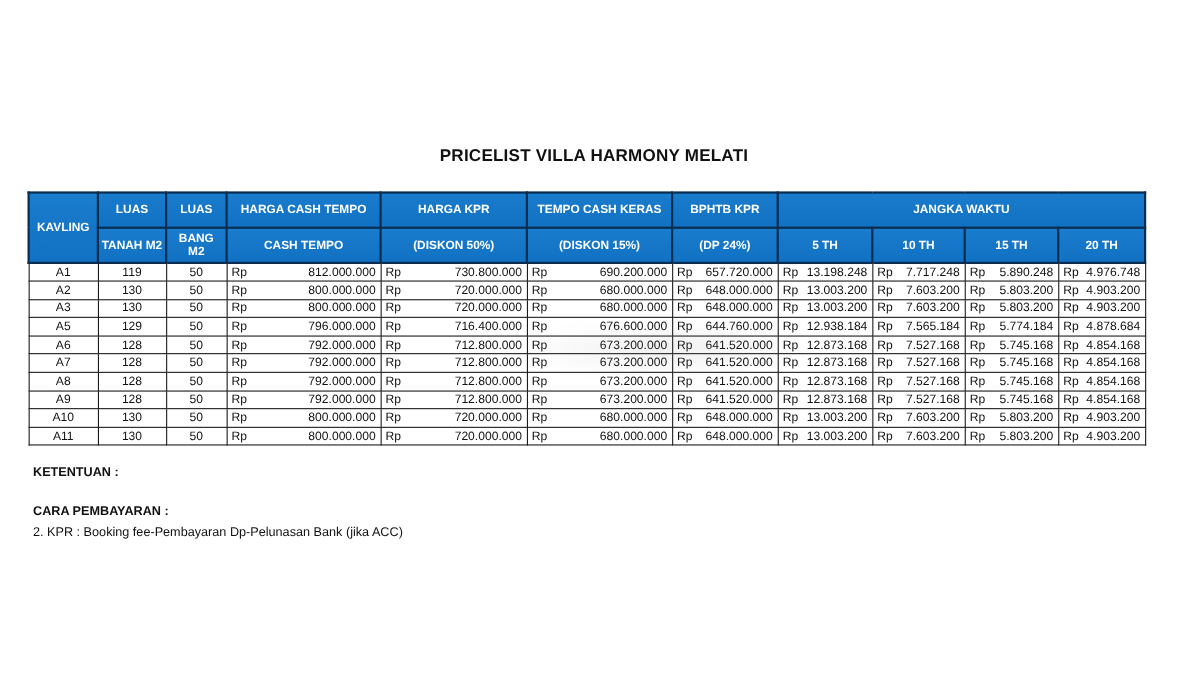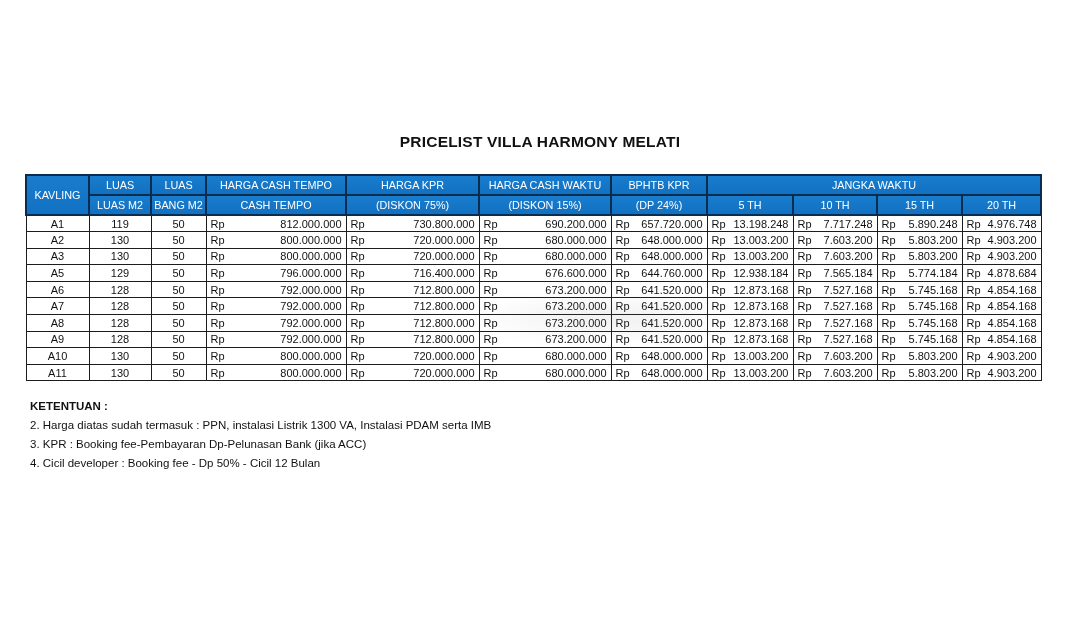--- a/index.html
+++ b/index.html
@@ -26,23 +26,23 @@
   }
   table.pricelist {
     border-collapse: collapse;
     table-layout: fixed;
     width: 1015px;
     font-size: 11px;
   }
   table.pricelist thead th {
     background: linear-gradient(180deg, #1a7ccd 0%, #1171c2 100%);
     color: #ffffff;
-    font-weight: normal;
+    font-weight: bold;
     border: 2px solid #0a2c4e;
-    height: 20px;
+    height: 32px;
     text-align: center;
     font-size: 10.8px;
     padding: 0 2px;
   }
   table.pricelist tbody td {
     border: 1.5px solid #1c1c1c;
     height: 16.6px;
     color: #111;
     background: #fff;
     vertical-align: middle;
@@ -95,29 +95,29 @@
       <col style="width:85px">
         <col style="width:79px">
     </colgroup>
     <thead>
       <tr>
         <th rowspan="2">KAVLING</th>
         <th>LUAS</th>
         <th>LUAS</th>
         <th>HARGA CASH TEMPO</th>
         <th>HARGA KPR</th>
-        <th>HARGA CASH WAKTU</th>
+        <th>TEMPO CASH KERAS</th>
         <th>BPHTB KPR</th>
         <th colspan="4">JANGKA WAKTU</th>
       </tr>
       <tr>
-        <th>LUAS M2</th>
+        <th>TANAH M2</th>
         <th>BANG M2</th>
         <th>CASH TEMPO</th>
-        <th>(DISKON 75%)</th>
+        <th>(DISKON 50%)</th>
         <th>(DISKON 15%)</th>
         <th>(DP 24%)</th>
         <th>5 TH</th>
         <th>10 TH</th>
         <th>15 TH</th>
         <th>20 TH</th>
       </tr>
     </thead>
     <tbody>
         <tr>
@@ -650,16 +650,15 @@
             </div>
           </td>
         </tr>
       </tbody>
   </table>
   <div class="watermark"></div>
 </div>
 
 <div class="notes">
   <div class="bold">KETENTUAN :</div>
-  <div>2. Harga diatas sudah termasuk : PPN, instalasi Listrik 1300 VA, Instalasi PDAM serta IMB</div>
-  <div>3. KPR : Booking fee-Pembayaran Dp-Pelunasan Bank (jika ACC)</div>
-  <div>4. Cicil developer : Booking fee - Dp 50% - Cicil 12 Bulan</div>
+  <div class="bold">CARA PEMBAYARAN :</div>
+  <div>2. KPR : Booking fee-Pembayaran Dp-Pelunasan Bank (jika ACC)</div>
 </div>
 
 </body></html>

